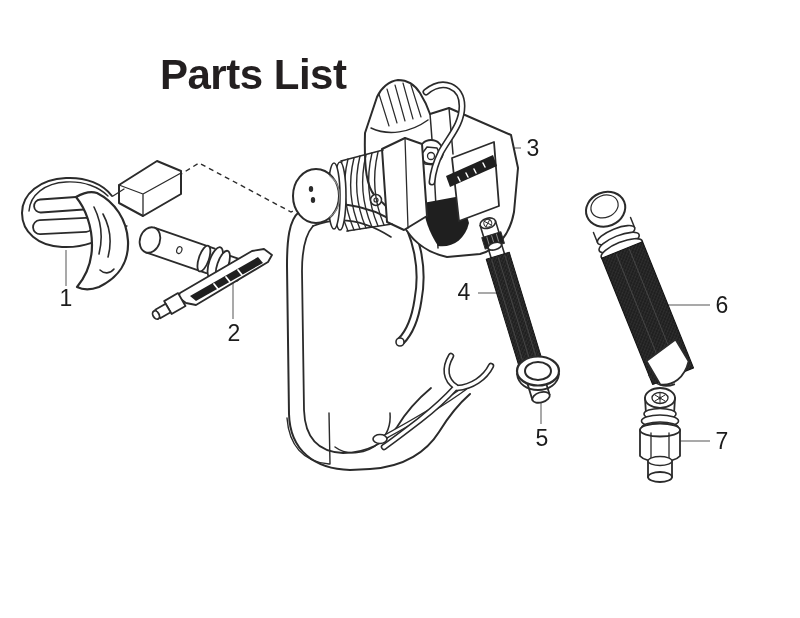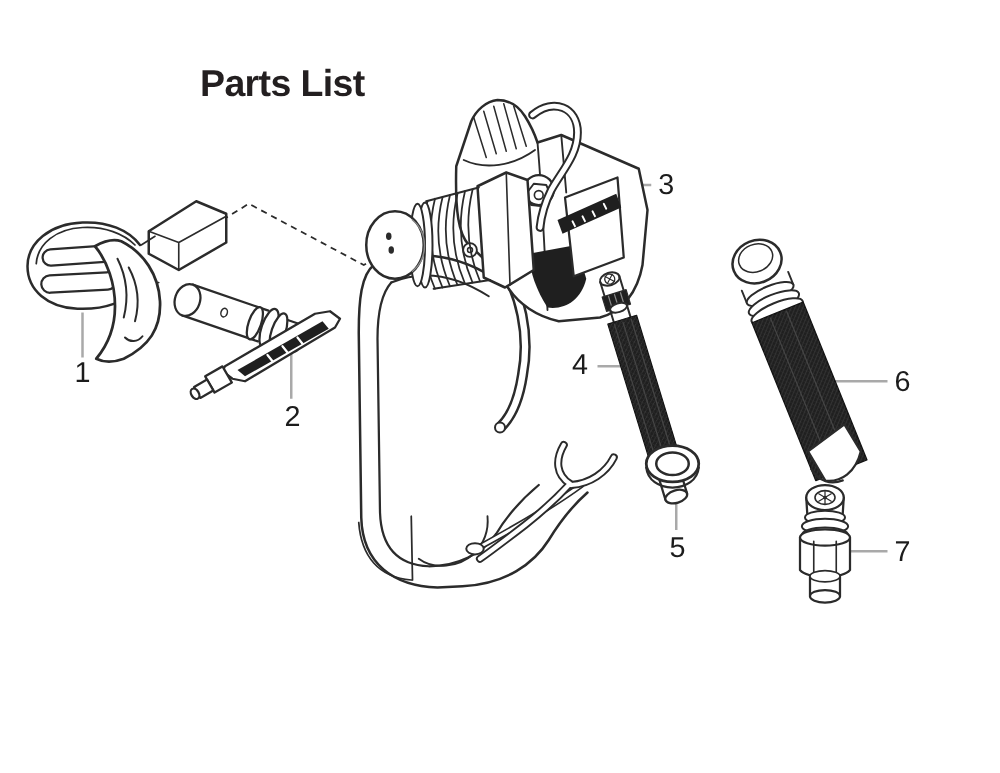--- a/index.html
+++ b/index.html
@@ -1,18 +1,18 @@
 <!DOCTYPE html>
 <html><head>
 <meta charset="utf-8">
 <style>
   html,body{margin:0;padding:0;background:#ffffff;}
   .stage{position:relative;width:800px;height:618px;background:#ffffff;overflow:hidden;
          font-family:"Liberation Sans",sans-serif;}
-  .page-title{position:absolute;left:160px;top:51px;font-size:30px;font-weight:700;
+  .page-title{position:absolute;left:160px;top:51px;font-size:42px;font-weight:700;
               color:#231f20;letter-spacing:-0.5px;white-space:nowrap;}
   .part-label{position:absolute;font-size:23px;color:#1c1c1c;transform:translate(-50%,-50%);
               line-height:1;}
   svg{position:absolute;left:0;top:0;}
 </style>
 </head>
 <body>
 
 <div class="stage">
 

